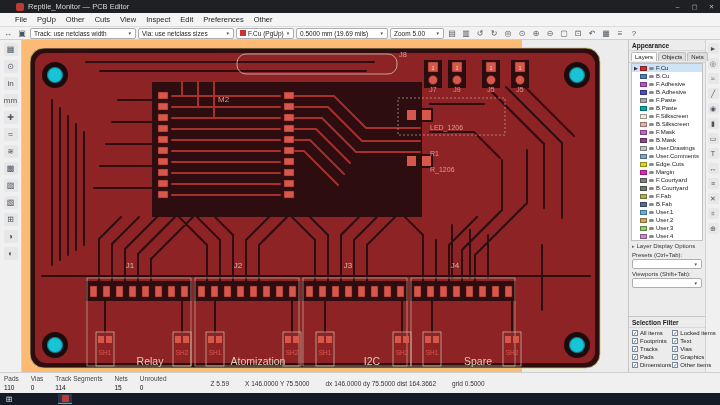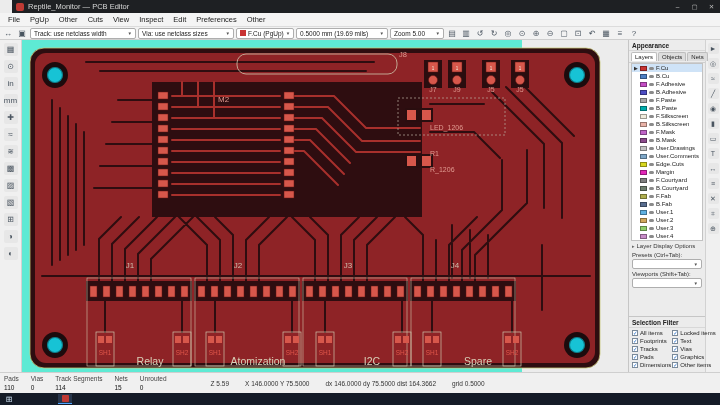--- a/index.html
+++ b/index.html
@@ -1,43 +1,43 @@
 <!DOCTYPE html>
 <html><head>
 <meta charset="utf-8">
 <style>
   *{box-sizing:border-box;margin:0;padding:0}
   html,body{width:720px;height:405px;overflow:hidden}
   body{font-family:"Liberation Sans",sans-serif;background:#ececec;position:relative;font-size:7px;color:#222}
 
   
-  .titlebar{position:absolute;top:0;left:12px;right:0;height:13px;background:#1e2023;color:#d6d6d6;display:flex;align-items:center;gap:4px;padding-left:4px;font-size:7.5px}
+  .titlebar{position:absolute;top:0;left:0;right:0;height:13px;background:#1e2023;color:#d6d6d6;display:flex;align-items:center;gap:4px;padding-left:16px;font-size:7.5px}
   .app-icon{width:8px;height:8px;background:#c03a34;border-radius:2px;flex:0 0 auto}
   .win-btns{margin-left:auto;display:flex;height:100%}
   .win-btn{width:17px;display:flex;align-items:center;justify-content:center;font-size:6.5px;color:#bbb}
 
   
-  .menubar{position:absolute;top:13px;left:0;right:0;height:14px;background:#f4f4f4;border-bottom:1px solid #dcdcdc;display:flex;align-items:center;font-size:7.5px;padding-left:3px}
+  .menubar{position:absolute;top:13px;left:0;right:0;height:14px;background:#f4f4f4;border-bottom:1px solid #dcdcdc;display:flex;align-items:center;font-size:7.5px;padding-left:10px}
   .menu-item{padding:0 5px;height:100%;display:flex;align-items:center}
 
   
   .toolbar{position:absolute;top:27px;left:0;right:0;height:13px;background:#f2f2f2;border-bottom:1px solid #cfcfcf;display:flex;align-items:center;gap:2px;padding-left:2px;font-size:6.5px}
   .tb-icon{width:12px;height:11px;display:flex;align-items:center;justify-content:center;color:#4a5560;font-size:8px;border-radius:2px;flex:0 0 auto}
   .combo{height:11px;background:#fff;border:1px solid #aeaeae;border-radius:2px;display:flex;align-items:center;padding:0 3px;gap:2px;color:#222;flex:0 0 auto;white-space:nowrap;overflow:hidden}
   .combo .arrow{margin-left:auto;font-size:4.5px;color:#555}
   .swatch-fcu{width:6px;height:6px;background:#c83434;flex:0 0 auto}
 
   
   .left-toolbar{position:absolute;top:40px;left:0;width:22px;bottom:33px;background:#f0f0f0;border-right:1px solid #d2d2d2;display:flex;flex-direction:column;align-items:center;gap:4px;padding-top:3px}
   .lt-icon{width:14px;height:13px;display:flex;align-items:center;justify-content:center;color:#4a5560;font-size:8px;border-radius:2px;background:#e7e7e7}
   .right-toolbar{position:absolute;top:40px;right:0;width:15px;bottom:33px;background:#f0f0f0;border-left:1px solid #d2d2d2;display:flex;flex-direction:column;align-items:center;gap:4px;padding-top:3px}
   .rt-icon{width:11px;height:11px;display:flex;align-items:center;justify-content:center;color:#4a5560;font-size:7px;border-radius:2px;background:#e7e7e7}
 
   
-  .canvas{position:absolute;left:22px;top:40px;width:500px;height:332px;background:#5eead4}
+  .canvas{position:absolute;left:22px;top:40px;width:500px;height:332px;background:#fdba74}
   .canvas svg{display:block}
 
   
   .panel{position:absolute;left:628px;top:40px;width:77px;bottom:33px;background:#ececec;border-left:1px solid #c6c6c6;font-size:6px;color:#222}
   .pane-title{font-size:6.5px;font-weight:bold;padding:2px 3px 1px;border-bottom:1px solid #d8d8d8}
   .tabs{display:flex;gap:1px;padding:1px 2px;border-bottom:1px solid #cfcfcf}
   .tab{padding:1px 3px;background:#ddd;border:1px solid #bdbdbd;border-bottom:none;border-radius:2px 2px 0 0;font-size:6px}
   .tab.active{background:#fff}
   .layer-list{background:#fff;border:1px solid #c2c2c2;margin:0 2px;height:178px;overflow:hidden}
   .layer-row{display:flex;align-items:center;height:8px;gap:2px;padding-left:2px}

